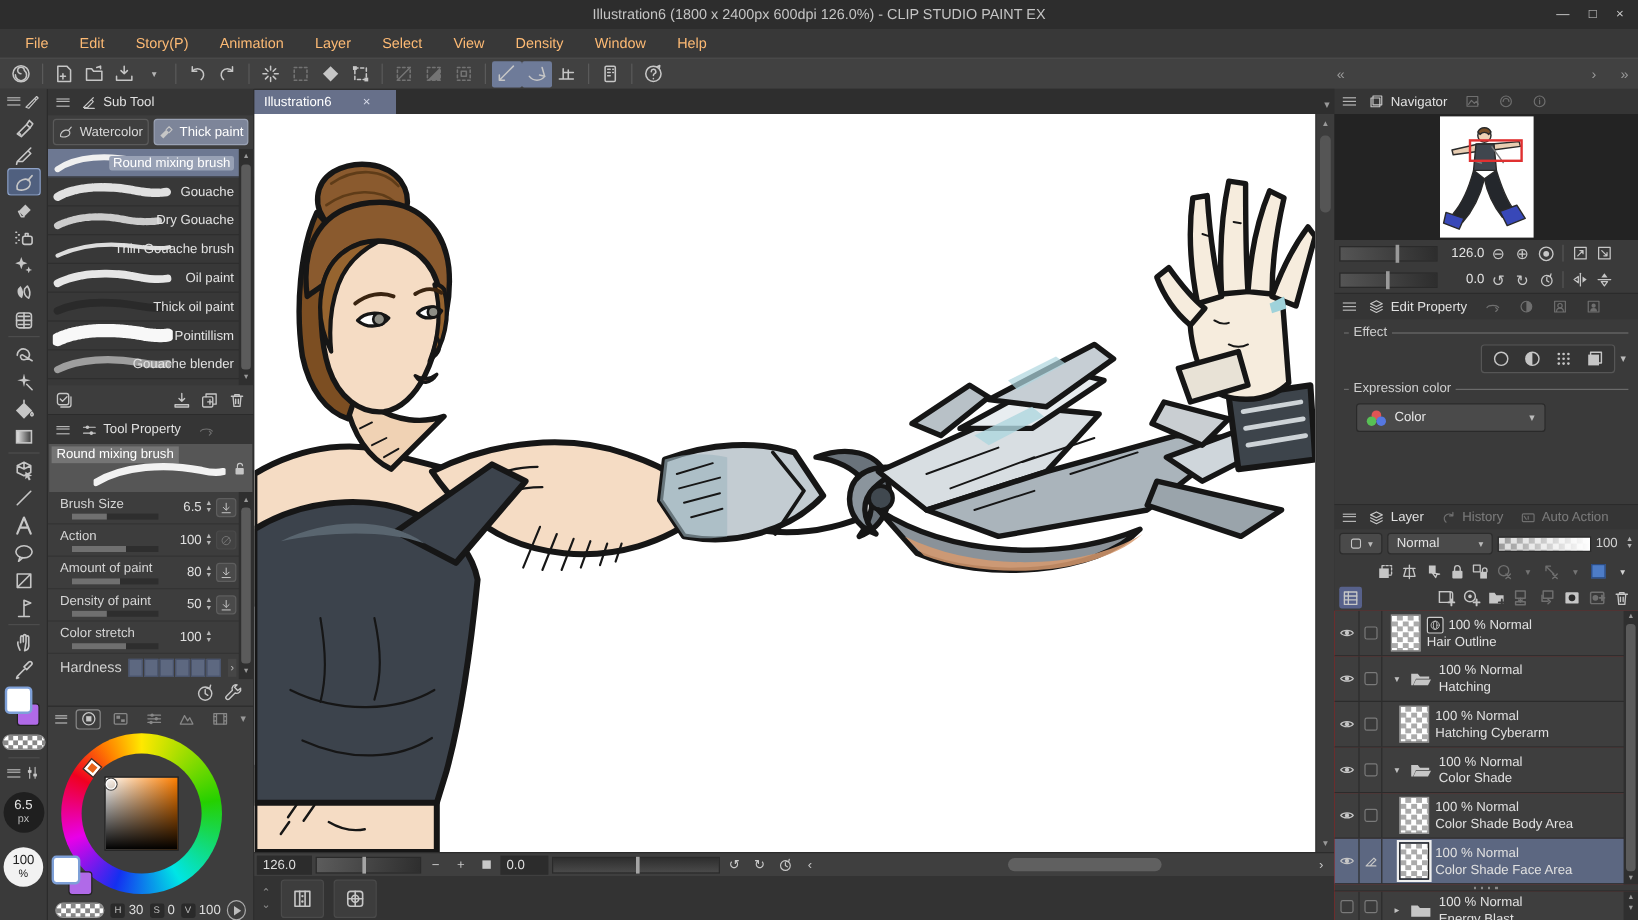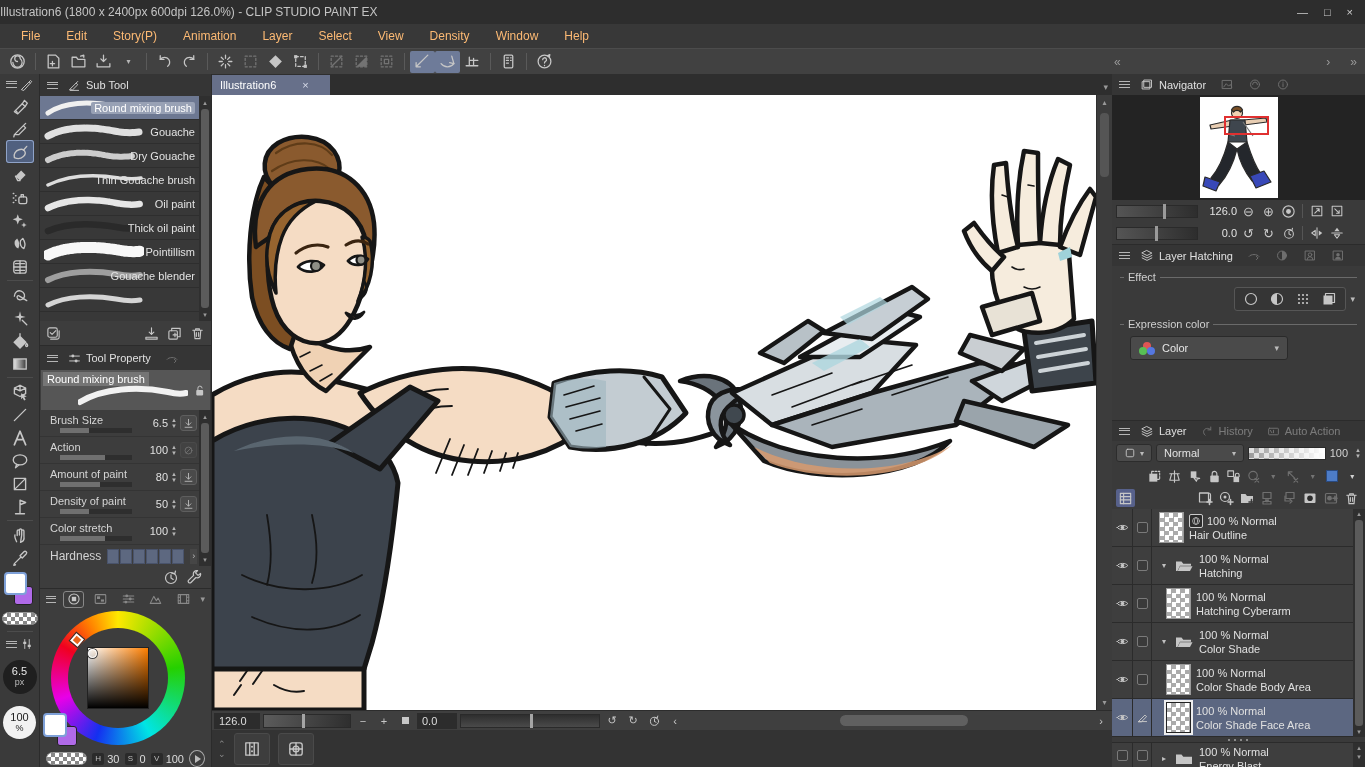--- a/index.html
+++ b/index.html
@@ -4,21 +4,21 @@
 <style>
 *{box-sizing:border-box;margin:0;padding:0;user-select:none}
 html,body{width:1365px;height:767px;overflow:hidden}
 body{background:#303030;font-family:"Liberation Sans",sans-serif;font-size:12px;color:#d2d2d2}
 svg.i{stroke:#c6c6c6;fill:none;stroke-width:1.2;stroke-linecap:round;stroke-linejoin:round;display:block}
 svg.i .f{fill:#c6c6c6;stroke:none}
 .hmb{width:11px;height:7px;border-top:1.5px solid #b5b5b5;border-bottom:1.5px solid #b5b5b5;position:relative;display:inline-block}
 .hmb::after{content:"";position:absolute;left:0;right:0;top:1.6px;border-top:1.5px solid #b5b5b5}
 
 .titlebar{height:24px;background:#2d2d2d;display:flex;align-items:center;position:relative}
-.title{position:absolute;left:0;right:0;text-align:left;font-size:12px;color:#c4c4c4}
+.title{position:absolute;left:0;right:0;text-align:center;font-size:12px;color:#c4c4c4}
 .winbtns{margin-left:auto;display:flex;gap:16px;padding-right:12px;z-index:2;color:#cfcfcf;font-size:11px}
 
 .menubar{height:24px;background:#383838;display:flex;align-items:center;padding-left:8px}
 .menubar span{padding:4px 13px;font-size:12px;color:#fdba74}
 
 .toolbar{height:26px;background:#414141;border-top:1px solid #4c4c4c;display:flex;align-items:center;padding-left:5px;position:relative}
 .tbtn{width:25px;height:22px;display:flex;align-items:center;justify-content:center;border-radius:2px;flex:0 0 auto}
 .tbtn.on{background:#6e7b99}
 .tbtn.dim{opacity:.38}
 .tsep{width:1px;height:17px;background:#5a5a5a;margin:0 5px;flex:0 0 auto}
@@ -489,20 +489,35 @@
     <div class="subtool">
       <div class="phead">
         <span class="hmb"></span>
         <div class="pt">
           <svg class="i" width="13" height="13" viewBox="0 0 16 16">
               <path d="M2,13 L10,5 l2,2 L6,13 Z M10,5 l2,-2 M3,14 h10"></path>
             </svg>
           <span>Sub Tool</span>
         </div>
       </div>
+      <div class="bt-tabs">
+        <div class="bt-tab">
+          <svg class="i" width="13" height="13" viewBox="0 0 16 16">
+              <path d="M3,12 C2.5,9 5,6 8,5.5 C11,5 13,6.5 12.5,9 C12,11.5 8,13.5 3,12 Z M11,6 l3,-3.5"></path>
+            </svg>
+          <span>Watercolor</span>
+        </div>
+        <div class="bt-tab on">
+          <svg class="i" width="13" height="13" viewBox="0 0 16 16">
+              <path class="f" d="M2,11 L8,5 L11,8 L5,14 Z"></path>
+              <path d="M8,5 l3,-3 l3,3 l-3,3"></path>
+            </svg>
+          <span>Thick paint</span>
+        </div>
+      </div>
       <div class="blist">
         <div class="brow sel">
           <svg width="100" height="20" viewBox="0 0 100 20">
               <path d="M4,15 C20,4 45,3 70,8 C80,10 90,10 96,9" stroke="#f0f0f0" stroke-width="5" fill="none" stroke-linecap="round"></path>
             </svg>
           <span>Round mixing brush</span>
         </div>
         <div class="brow">
           <svg width="100" height="20" viewBox="0 0 100 20">
               <path d="M4,14 C20,5 45,4 70,9 C80,11 88,11 95,10" stroke="#e0e0e0" stroke-width="7" fill="none" stroke-linecap="round" stroke-dasharray="6 2"></path>
@@ -1050,21 +1065,21 @@
       </div>
     </div>
 
     <div class="lprop">
       <div class="phead" style="height:21px">
         <span class="hmb"></span>
         <div class="pt">
           <svg class="i" width="14" height="13" viewBox="0 0 16 16">
               <path d="M8,2 L14,5 L8,8 L2,5 Z M2,8 l6,3 l6,-3 M2,11 l6,3 l6,-3"></path>
             </svg>
-          <span>Layer Hatching</span>
+          <span>Edit Property</span>
         </div>
         <div class="pt dimtab">
             <svg class="i" width="14" height="13" viewBox="0 0 16 16">
               <path d="M2,9 C4,6 12,6 14,9 M11,9 l2,2 l-2,2"></path>
             </svg>
           </div>
         <div class="pt dimtab">
             <svg class="i" width="14" height="13" viewBox="0 0 16 16">
               <circle cx="8" cy="8" r="5.5"></circle>
               <path class="f" d="M8,2.5 a5.5,5.5 0 0 1 0,11 Z"></path>

